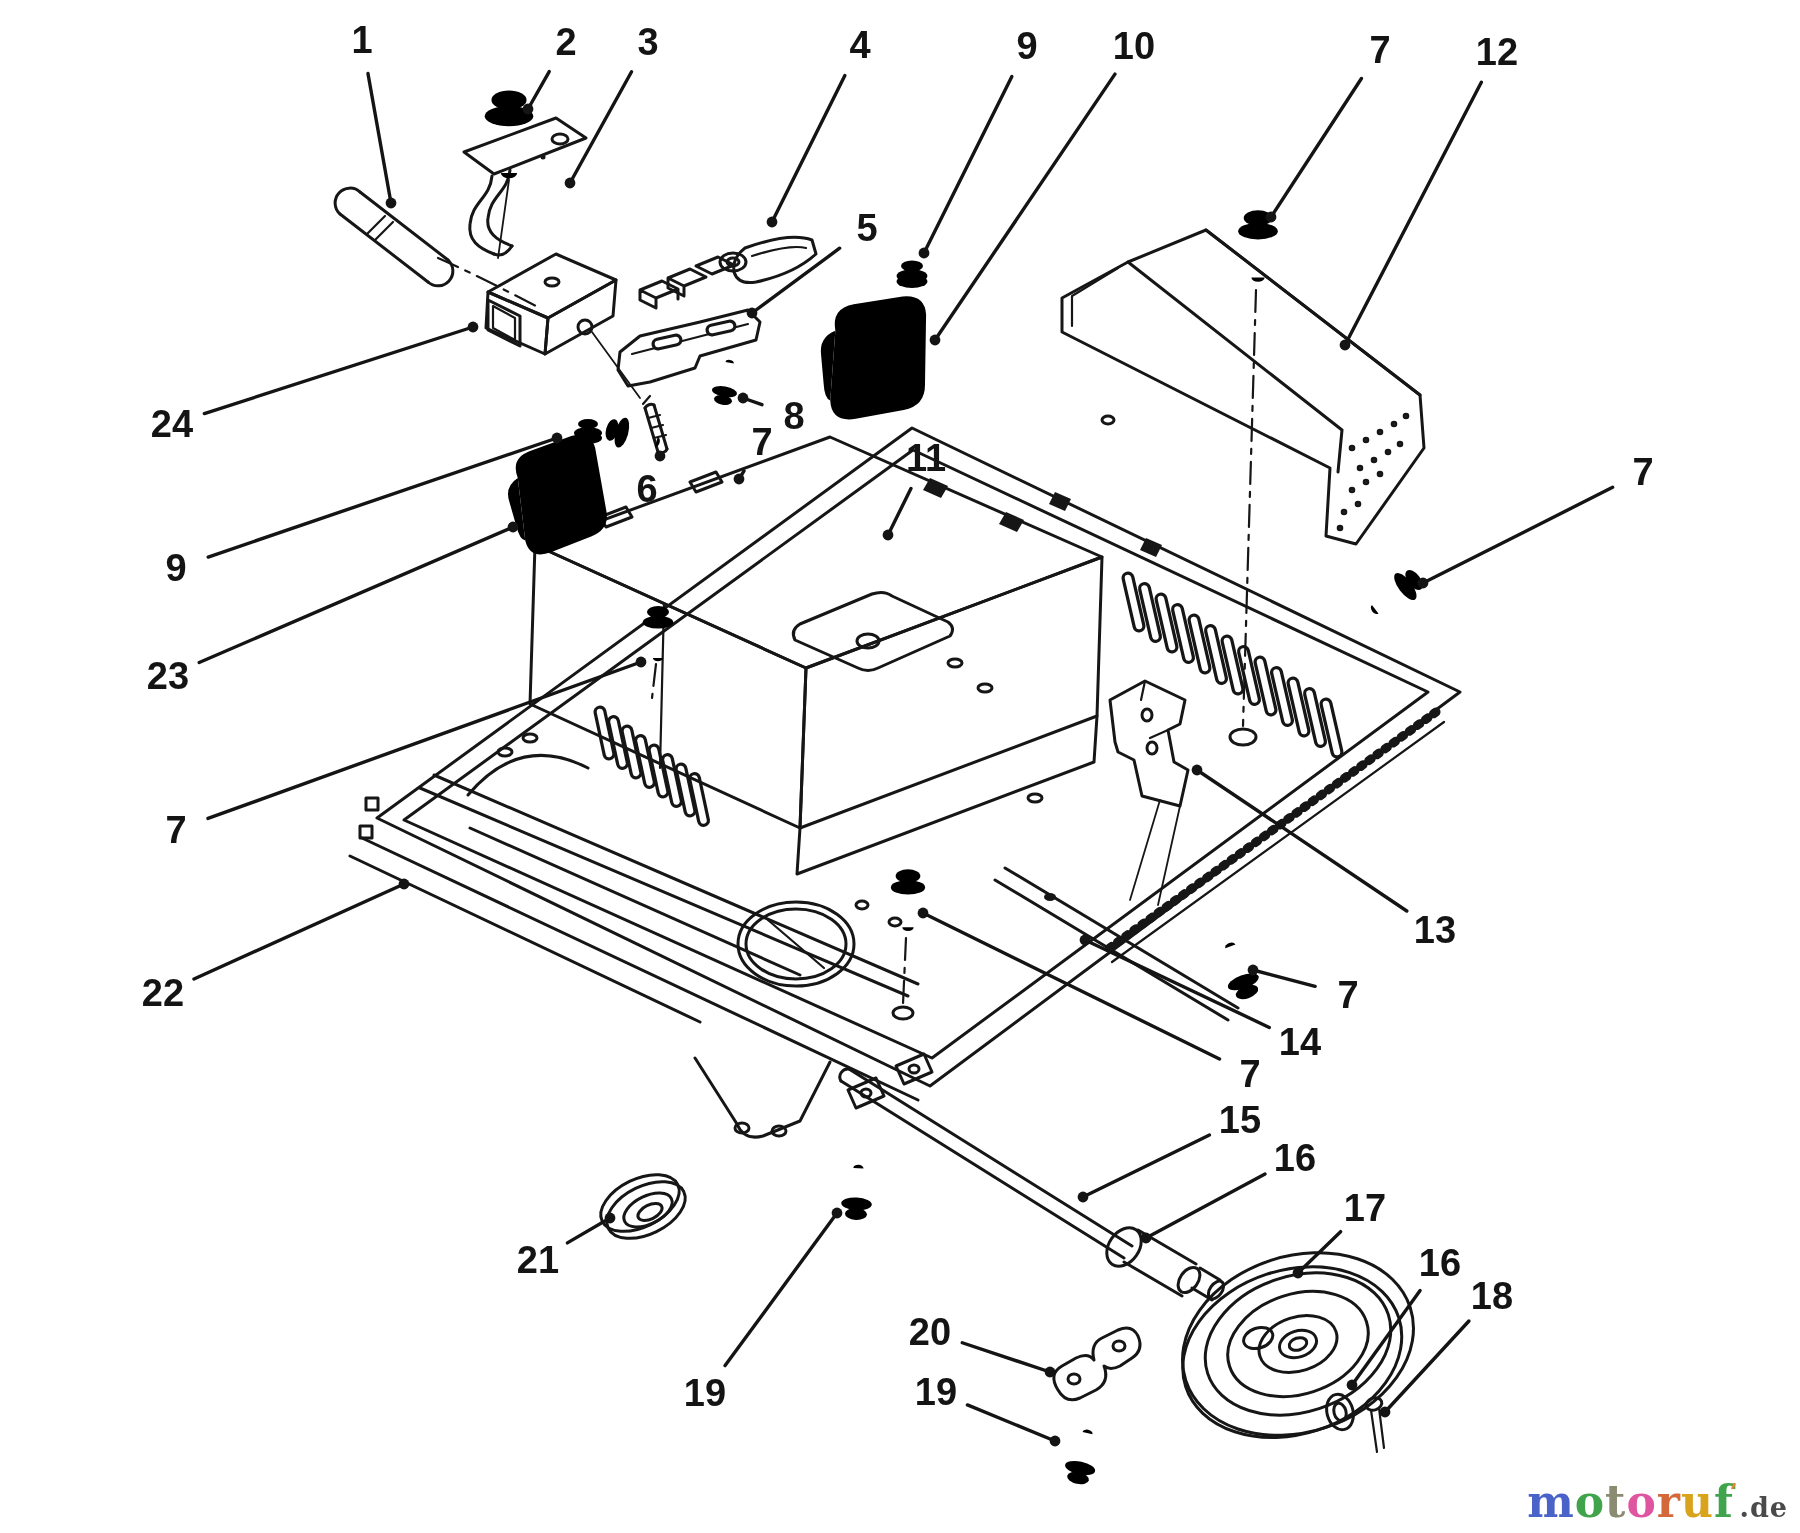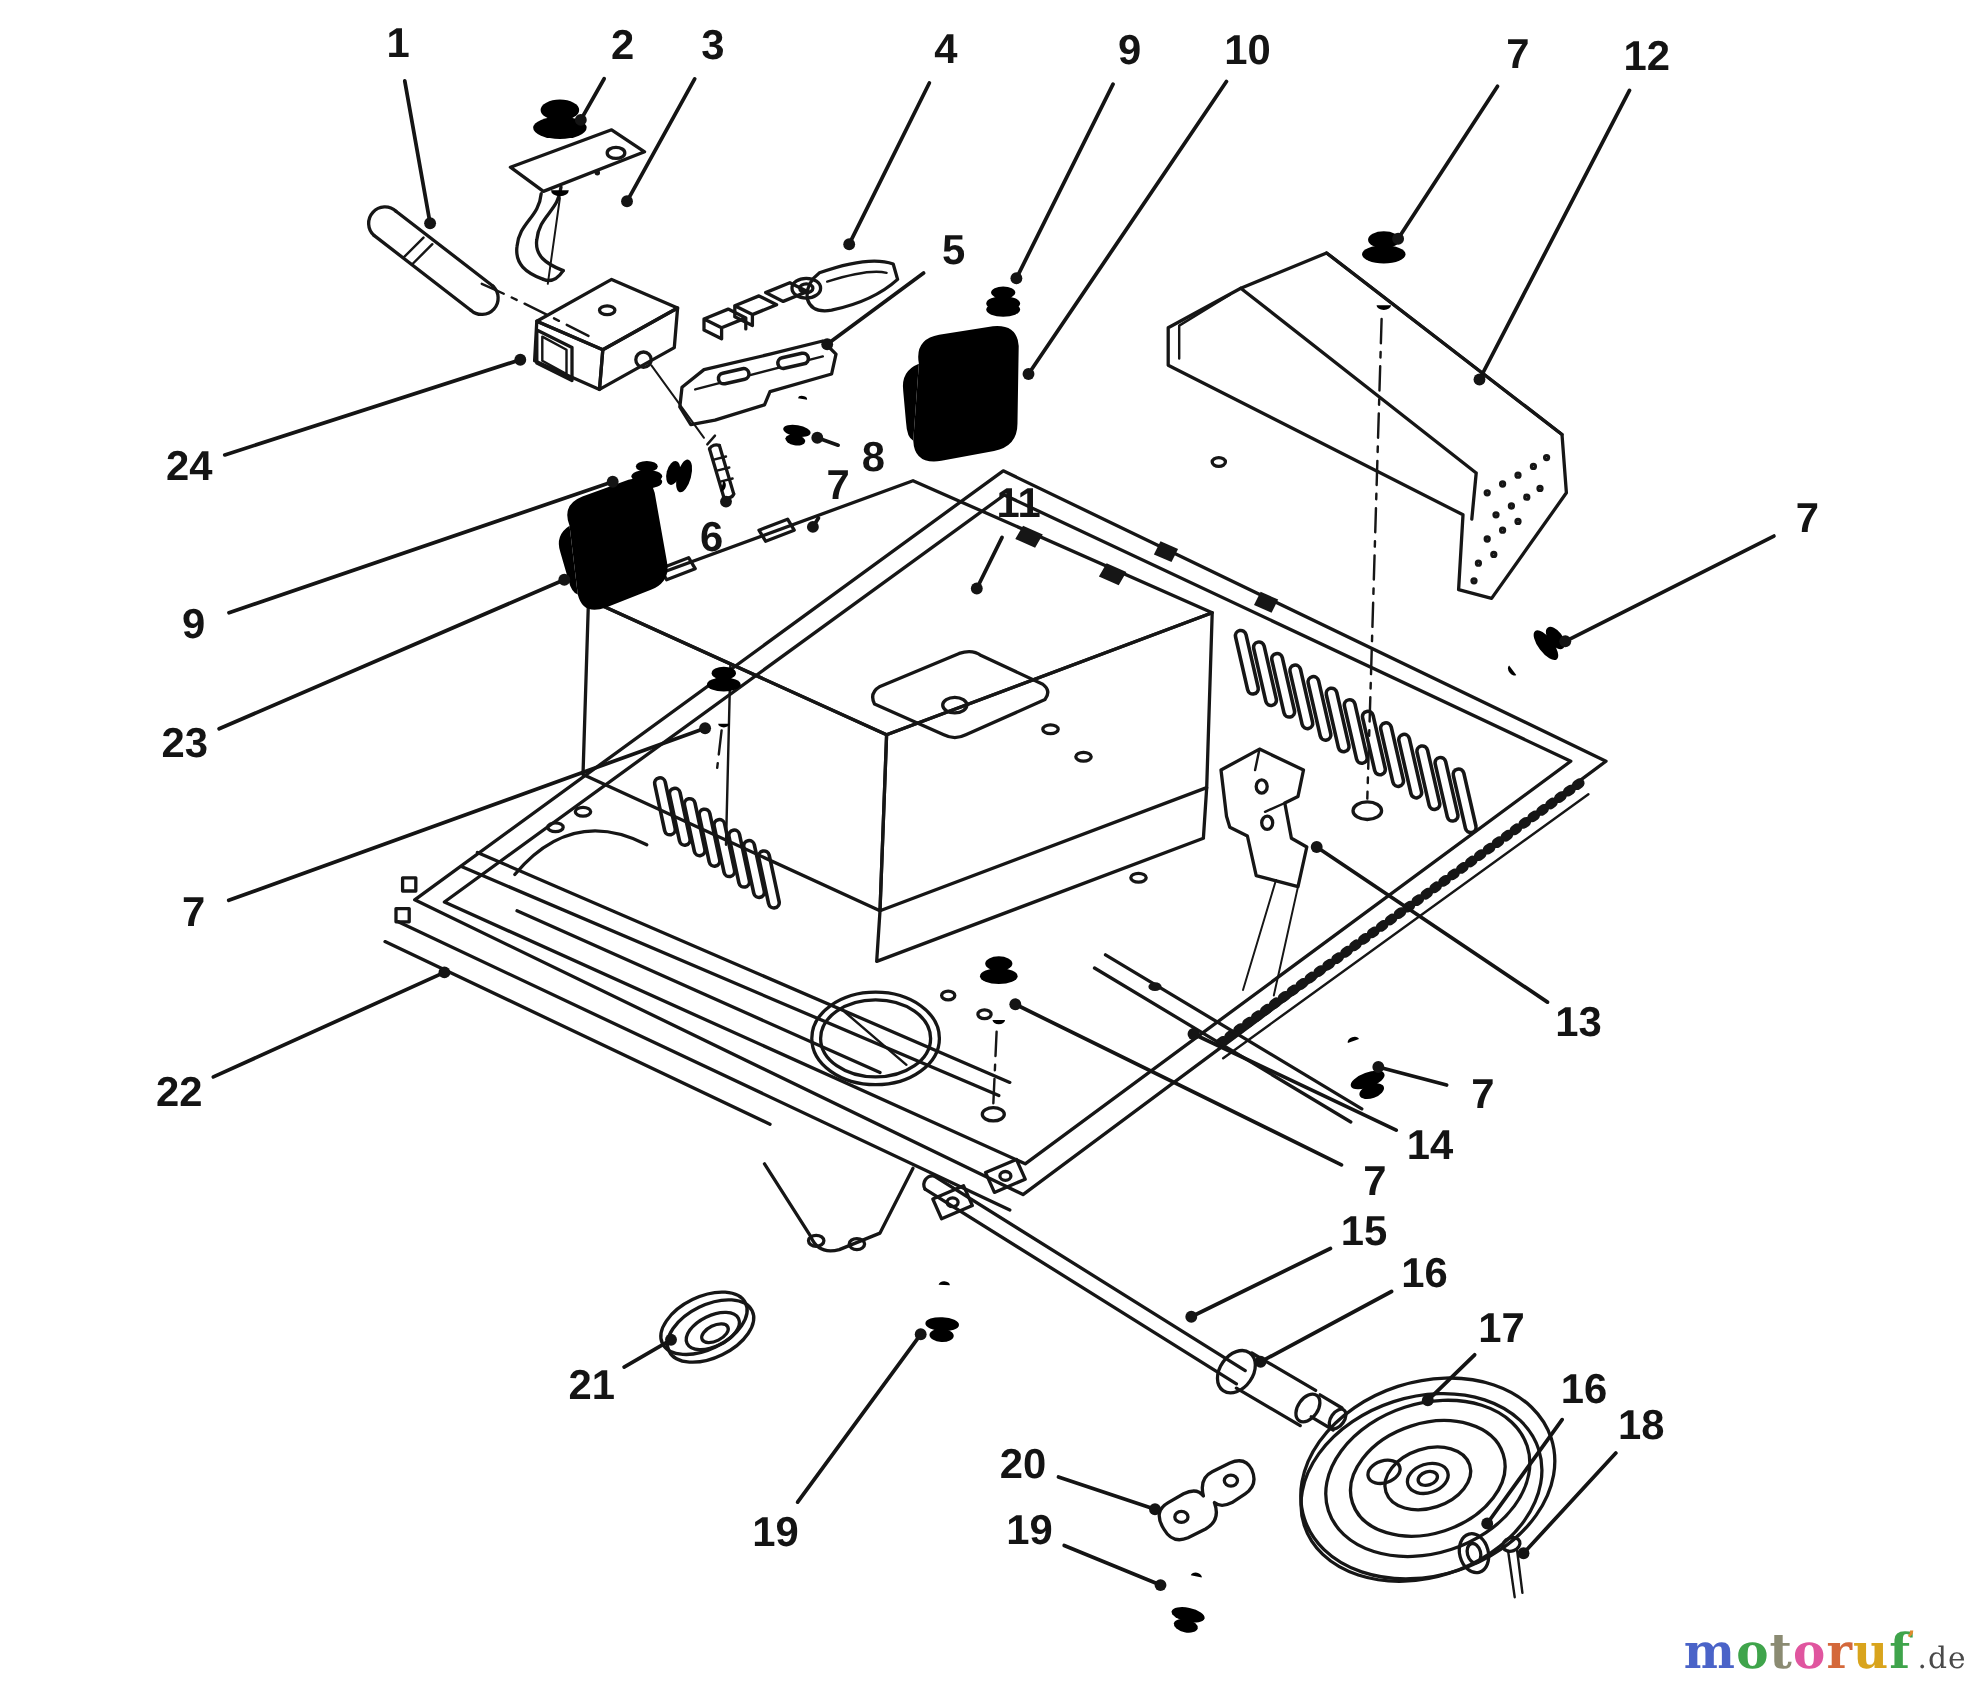--- a/index.html
+++ b/index.html
@@ -16,21 +16,21 @@
   .art .vout{stroke-width:13;}
   .art .vin{stroke:#ffffff;stroke-width:6.5;}
   .art .stip{stroke-dasharray:3 7;stroke-width:9;}
   #callout-layer text{font-family:"Liberation Sans",sans-serif;font-weight:700;font-size:38px;
       fill:#141414;stroke:none;}
   #callout-layer line{stroke:#141414;stroke-width:3.4;stroke-linecap:round;}
   #callout-layer circle{fill:#141414;stroke:none;}
   .watermark{position:absolute;right:12px;bottom:6px;font-family:"DejaVu Serif",serif;
       font-weight:700;font-size:44px;letter-spacing:1px;white-space:nowrap;text-decoration:none;}
   .wm-accent{font-size:22px;vertical-align:18px;margin-left:-4px;}
-  .wm-suffix{font-size:27px;font-weight:400;margin-left:1px;}
+  .wm-suffix{font-size:27px;font-weight:700;margin-left:1px;}
 </style>
 </head>
 <body>
 
 <div class="stage">
 <svg viewBox="0 0 1800 1533" width="1800" height="1533">
   <defs>
     <g id="g-bolt">
       <ellipse cx="0" cy="0" rx="13" ry="7"></ellipse>
       <path d="M-13,0 L-13,10 M13,0 L13,10"></path>

